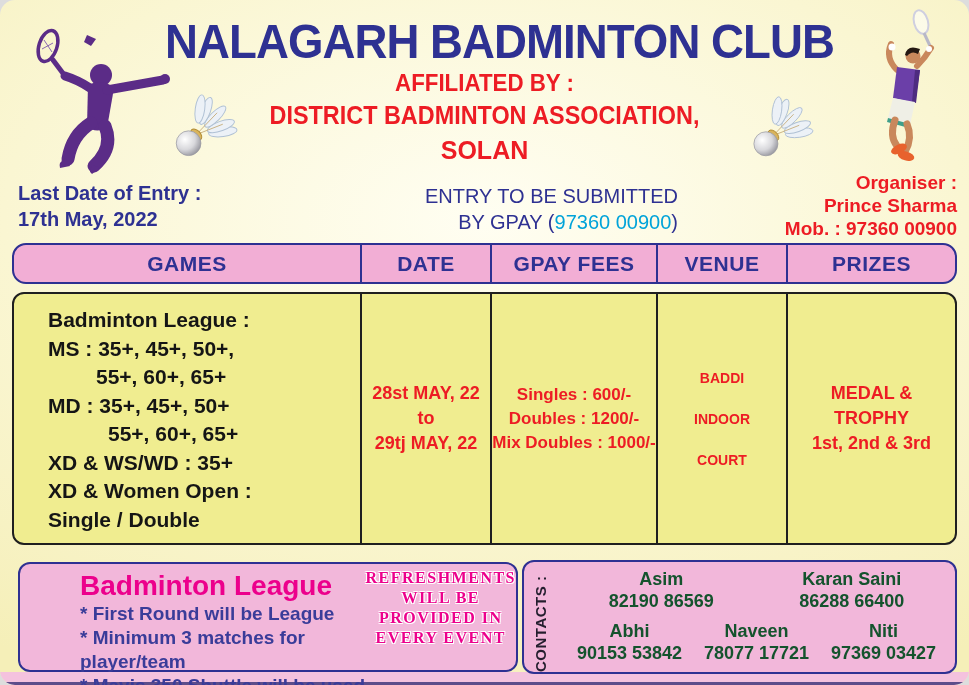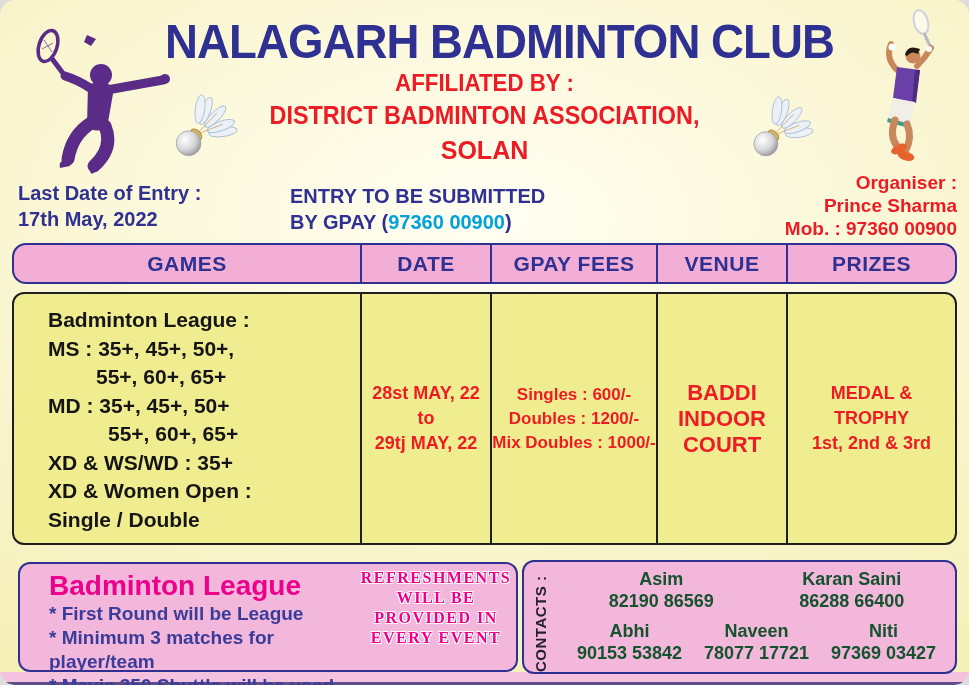--- a/index.html
+++ b/index.html
@@ -15,21 +15,21 @@
   .title{
     top:14px;left:40px;right:10px;text-align:center;
     color:#2e3192;font-weight:bold;font-size:48px;letter-spacing:-1px;
     transform:scaleX(0.95);transform-origin:center;white-space:nowrap;
   }
   .affiliated{top:69px;left:0;right:0;text-align:center;color:#ed1c24;font-weight:bold;font-size:24px;transform:scaleX(0.93);}
   .assoc{top:100px;left:0;right:0;text-align:center;color:#ed1c24;font-weight:bold;font-size:26px;transform:scaleX(0.9);white-space:nowrap;}
   .city{top:136px;left:0;right:0;text-align:center;color:#ed1c24;font-weight:bold;font-size:25px;}
   
   .lastdate{top:180px;left:18px;color:#2e3192;font-weight:bold;font-size:20px;line-height:26px;}
-  .entryinfo{top:183px;left:290px;width:400px;text-align:left;color:#2e3192;font-weight:bold;font-size:20px;line-height:26px;}
+  .entryinfo{top:183px;left:278px;width:400px;text-align:right;color:#2e3192;font-weight:normal;font-size:20px;line-height:26px;}
   .entryinfo .phone{color:#00a3d9;}
   .organiser{top:171px;right:12px;text-align:right;color:#ed1c24;font-weight:bold;font-size:19px;line-height:23px;}
   
   .thead{
     top:243px;left:12px;width:945px;height:41px;display:flex;
     background:#f2aed5;border:2px solid #2e3192;border-radius:14px;
   }
   .thead .hcell{
     display:flex;align-items:center;justify-content:center;
     color:#2e3192;font-weight:bold;font-size:21px;letter-spacing:.5px;
@@ -42,28 +42,28 @@
   }
   .tbody .bcell{border-right:2px solid #1f1f1f;}
   .tbody .bcell:last-child{border-right:none;}
   .c-games{width:348px;}.c-date{width:130px;}.c-fees{width:166px;}.c-venue{width:130px;}.c-prizes{width:167px;}
   .games-cell{padding:12px 0 13px 34px;color:#151515;font-weight:bold;font-size:21px;line-height:28.5px;}
   .indent-a{padding-left:48px;}
   .indent-b{padding-left:60px;}
   .centercell{display:flex;flex-direction:column;align-items:center;justify-content:center;text-align:center;color:#ed1c24;font-weight:bold;}
   .date-cell{font-size:18px;line-height:25px;}
   .fees-cell{font-size:17px;line-height:24px;}
-  .venue-cell{font-size:22px;line-height:26px;}
+  .venue-cell{font-size:14px;line-height:26px;gap:15px;}
   .prizes-cell{font-size:18px;line-height:25px;}
   
   .leaguebox{
     top:562px;left:18px;width:500px;height:110px;display:flex;
     background:#f2b7da;border:2px solid #2e3192;border-radius:12px;
   }
-  .leaguecol{padding:6px 0 0 29px;width:336px;}
+  .leaguecol{padding:6px 0 0 14px;width:336px;margin-left:46px;}
   .leaguetitle{color:#ec008c;font-weight:bold;font-size:28px;line-height:32px;}
   .leaguepoint{color:#3a3c99;font-weight:bold;font-size:19px;line-height:24px;}
   .refreshcol{
     flex:1;padding-top:4px;text-align:center;
     font-family:"Liberation Serif",serif;font-weight:bold;font-size:16px;line-height:20px;
     color:#ec008c;letter-spacing:1.5px;
     text-shadow:-1px -1px 0 #fff,1px -1px 0 #fff,-1px 1px 0 #fff,1px 1px 0 #fff;
   }
   .contactsbox{
     top:560px;left:522px;width:435px;height:114px;

